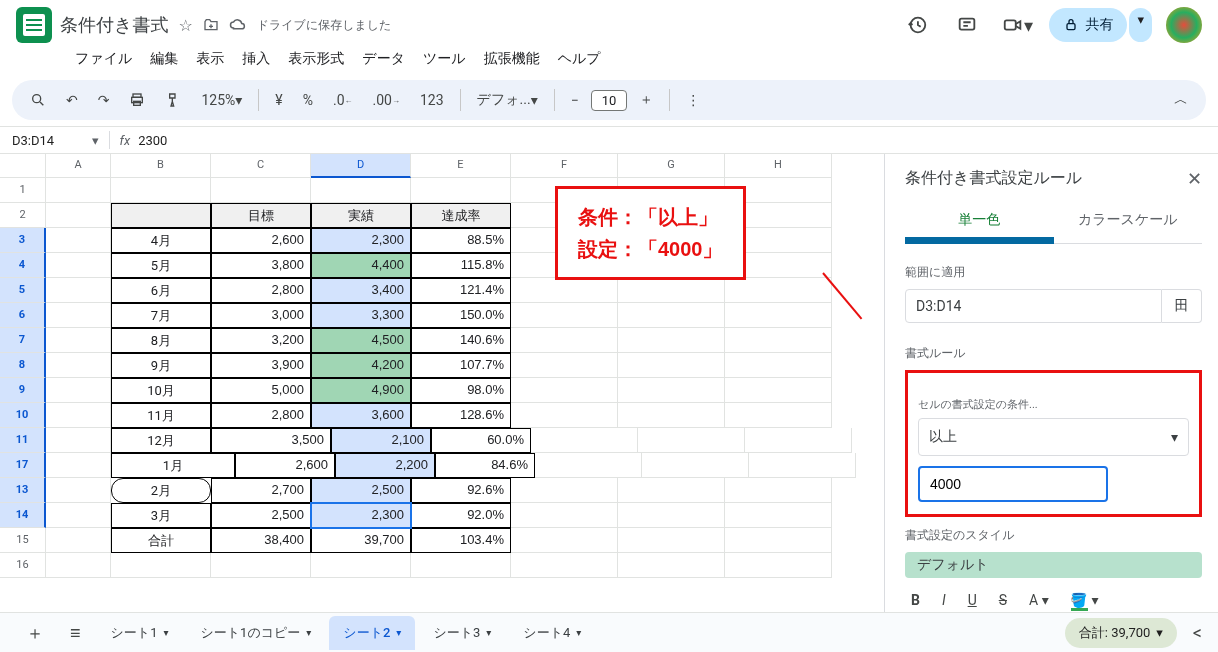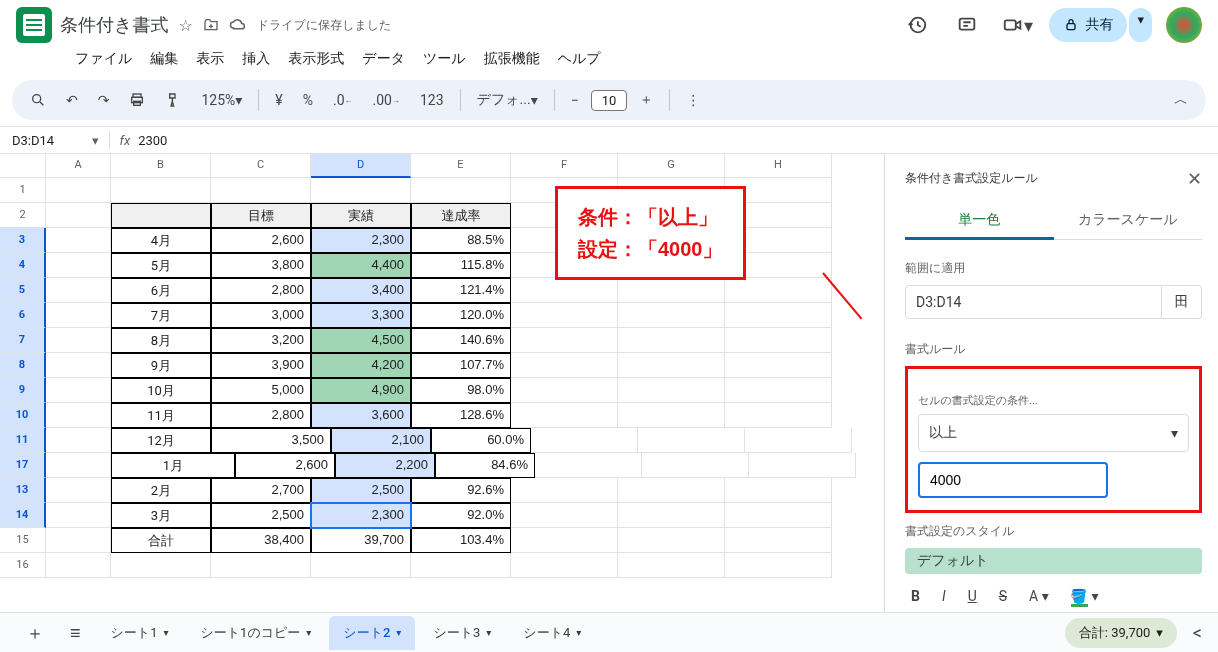--- a/index.html
+++ b/index.html
@@ -68,25 +68,25 @@
     .dt-hl { background: #a0d6b4; }
     .dt-active { outline: 2px solid #1a73e8; outline-offset: -1px; position: relative; }
     
     
     .anno { position: absolute; border: 3px solid #e91010; background: #fff; padding: 12px 20px; font-size: 20px; font-weight: bold; color: #e91010; font-family: "MS Gothic", sans-serif; line-height: 1.6; }
     .anno-line { position: absolute; background: #e91010; height: 2px; transform-origin: left center; }
     
     
     .sidebar { width: 333px; background: #fff; padding: 14px 16px 10px 20px; font-size: 14px; color: #3c4043; overflow: hidden; display:flex; flex-direction:column; }
     .sb-head { display: flex; justify-content: space-between; align-items: center; margin-bottom: 14px; }
-    .sb-title { font-size: 12px; }
+    .sb-title { font-size: 16px; }
     .sb-close { font-size: 18px; color: #5f6368; cursor: pointer; }
     .sb-tabs { display: flex; margin-bottom: 20px; }
     .sb-tab { flex: 1; text-align: center; padding: 8px 0; font-size: 14px; color: #5f6368; border-bottom: 1px solid #dadce0; cursor: pointer; }
-    .sb-tab.active { color: #188038; border-bottom: 3px solid #0369a1; }
+    .sb-tab.active { color: #188038; border-bottom: 7px solid #0369a1; }
     .sb-label { font-size: 12px; color: #5f6368; margin-bottom: 8px; font-family: Liberation Serif, serif; }
     .range-row { display: flex; gap: 0; margin-bottom: 22px; }
     .range-input { flex: 1; border: 1px solid #dadce0; border-radius: 4px; padding: 8px 10px; font-size: 14px; }
     .range-btn { width: 40px; border: 1px solid #dadce0; border-left: none; border-radius: 0 4px 4px 0; display: flex; align-items: center; justify-content: center; cursor: pointer; font-size: 14px; }
     .range-input { border-radius: 4px 0 0 4px; }
     
     .rule-box { border: 3px solid #e91010; padding: 24px 10px 12px 10px; margin-bottom: 10px; }
     .rule-label { font-size: 11px; color: #5f6368; margin-bottom: 6px; }
     .rule-select { border: 1px solid #dadce0; border-radius: 4px; padding: 9px 10px; display: flex; justify-content: space-between; align-items: center; cursor: pointer; margin-bottom: 10px; font-size: 14px; }
     .rule-input { border: 2px solid #1a73e8; border-radius: 4px; padding: 8px 10px; font-size: 14px; width: 190px; }
@@ -315,21 +315,21 @@
               <div class="cell dt dt-num" style="width: 100px;">121.4%</div>
               <div class="cell" style="width: 107px;"></div>
               <div class="cell" style="width: 107px;"></div>
               <div class="cell" style="width: 107px;"></div>
             </div>
             <div class="row">
               <div class="cell" style="width: 65px;"></div>
               <div class="cell dt dt-month" style="width: 100px;">7月</div>
               <div class="cell dt dt-num" style="width: 100px; padding-left: 14px;">3,000</div>
               <div class="cell dt dt-num dt-sel" style="width: 100px;">3,300</div>
-              <div class="cell dt dt-num" style="width: 100px;">120.0%</div>
+              <div class="cell dt dt-num" style="width: 100px;">150.0%</div>
               <div class="cell" style="width: 107px;"></div>
               <div class="cell" style="width: 107px;"></div>
               <div class="cell" style="width: 107px;"></div>
             </div>
             <div class="row">
               <div class="cell" style="width: 65px;"></div>
               <div class="cell dt dt-month" style="width: 100px;">8月</div>
               <div class="cell dt dt-num" style="width: 100px;">3,200</div>
               <div class="cell dt dt-num dt-sel dt-hl" style="width: 100px;">4,500</div>
               <div class="cell dt dt-num" style="width: 100px;">140.6%</div>
@@ -382,21 +382,21 @@
               <div class="cell dt dt-month" style="width: 124px;">1月</div>
               <div class="cell dt dt-num" style="width: 100px;">2,600</div>
               <div class="cell dt dt-num dt-sel" style="width: 100px;">2,200</div>
               <div class="cell dt dt-num" style="width: 100px;">84.6%</div>
               <div class="cell" style="width: 107px;"></div>
               <div class="cell" style="width: 107px;"></div>
               <div class="cell" style="width: 107px;"></div>
             </div>
             <div class="row">
               <div class="cell" style="width: 65px;"></div>
-              <div class="cell dt dt-month" style="width: 100px;">2月</div>
+              <div class="cell dt dt-month" style="width: 100px; border-radius: 12px;">2月</div>
               <div class="cell dt dt-num" style="width: 100px;">2,700</div>
               <div class="cell dt dt-num dt-sel" style="width: 100px;">2,500</div>
               <div class="cell dt dt-num" style="width: 100px;">92.6%</div>
               <div class="cell" style="width: 107px;"></div>
               <div class="cell" style="width: 107px;"></div>
               <div class="cell" style="width: 107px;"></div>
             </div>
             <div class="row">
               <div class="cell" style="width: 65px;"></div>
               <div class="cell dt dt-month" style="width: 100px;">3月</div>

